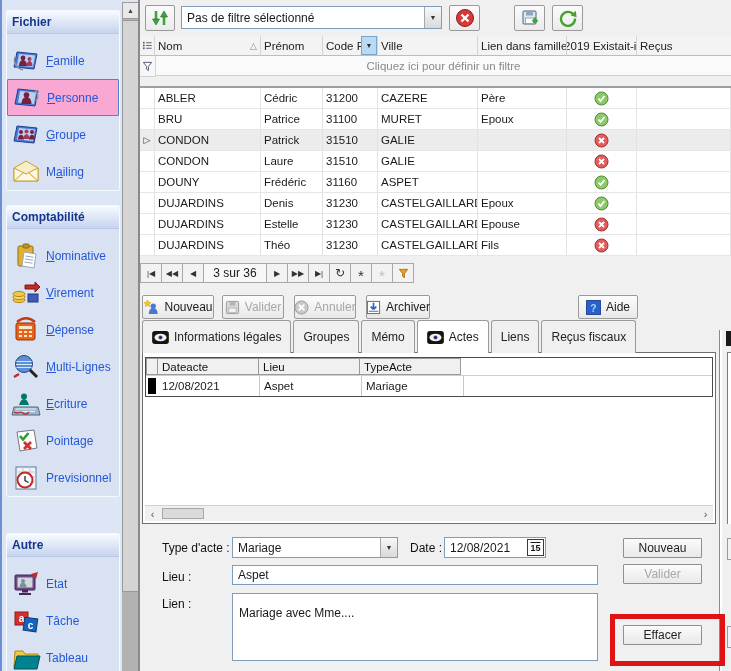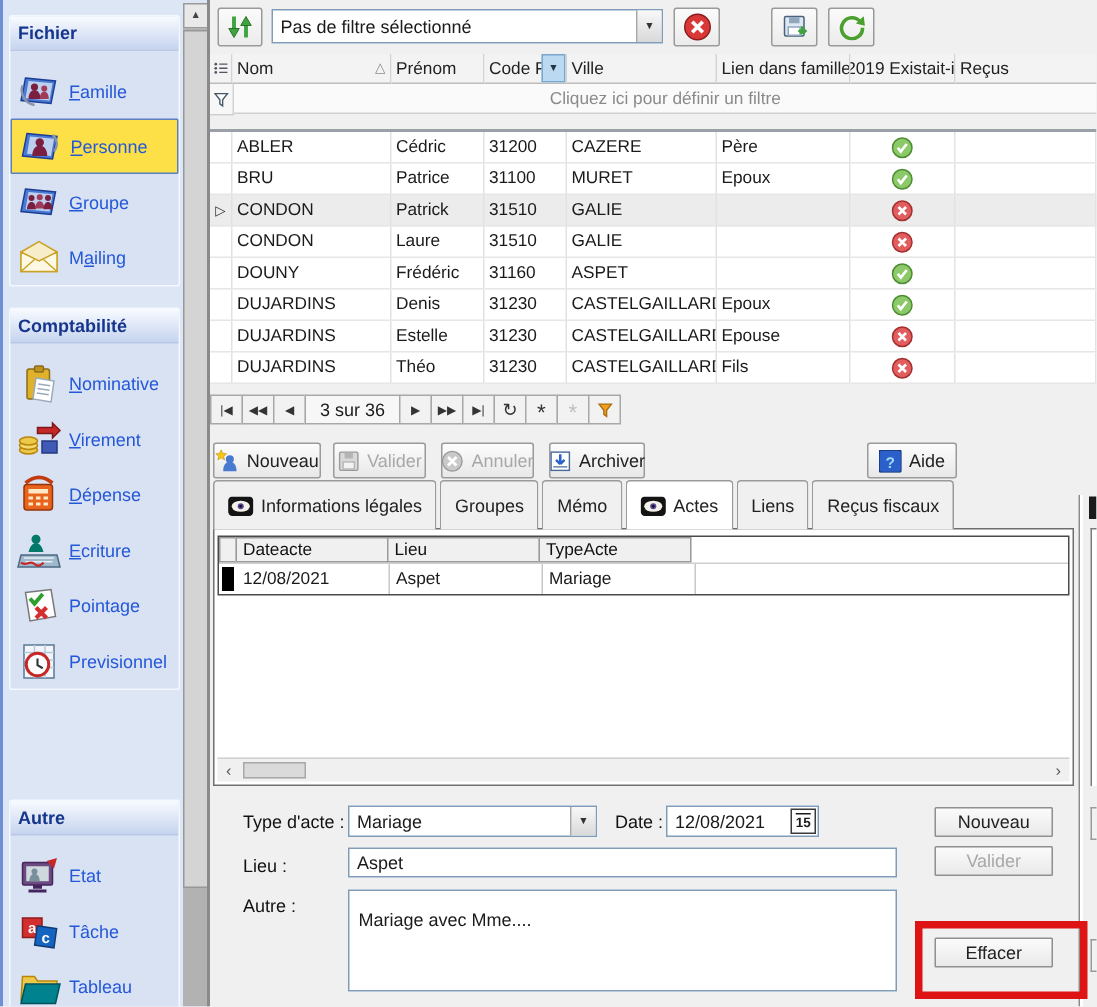--- a/index.html
+++ b/index.html
@@ -10,21 +10,21 @@
   
   #sidebar{position:absolute;left:0;top:0;width:138px;height:671px;background:#dde6f5;border-left:2px solid #6e8fd4;box-sizing:border-box}
   .section{position:absolute;left:4px;width:112px;background:#d9e2f3;border:1px solid #f4f8ff;border-radius:2px}
   .sec-h{height:22px;line-height:22px;padding-left:5px;font-weight:bold;color:#15368c;
          background:linear-gradient(#f8fbff,#c6d4ef);border-bottom:1px solid #b9c8e6}
   .items{padding-top:8px}
   .it{height:37px;display:flex;align-items:center;gap:5px;padding-left:4px;box-sizing:border-box}
   .it svg{width:30px;height:28px;flex:none}
   .it .lbl{color:#2458d8}
   .ul{text-decoration:underline}
-  .it.sel{background:#fde047;border:1px solid #5c7fc4;border-radius:1px}
+  .it.sel{background:#f9a8d4;border:1px solid #5c7fc4;border-radius:1px}
   #sec-fichier{top:10px}
   #sec-compta{top:205px}
   #sec-autre{top:533px;height:138px;overflow:hidden}
 
   
   #sb{position:absolute;left:120px;top:2px;width:17px;height:669px;background:#b2b2b2}
   #sb-up{height:17px;background:#e9e9e9;border:1px solid #9a9a9a;box-sizing:border-box;
          display:flex;align-items:center;justify-content:center;font-size:7px;color:#444}
   #sb-thumb{position:absolute;left:0;top:18px;width:17px;height:572px;background:#d4d4d4;
             border:1px solid #989898;box-sizing:border-box}
@@ -249,20 +249,31 @@
                 <rect x="18" y="19" width="3" height="2"></rect>
               </g>
               <path d="M6 6c6-5 12-5 18 0" stroke="#c23b0e" stroke-width="2.4" fill="none"></path>
             </svg>
           </span>
         <span class="lbl"><span></span><span class="ul">D</span><span>épense</span></span>
       </div>
       <div class="it">
         <span>
             <svg viewBox="0 0 30 28" width="30" height="28">
+              <circle cx="13" cy="11" r="8.5" fill="#5c8fd6" stroke="#24457e"></circle>
+              <path d="M5.5 8.5h15M5 11.5h16M5.5 14.5h15" stroke="#d8e6f8" fill="none"></path>
+              <path d="M19 17l7 7" stroke="#222" stroke-width="3"></path>
+              <path d="M3 24l5-3" stroke="#c62828" stroke-width="2.4"></path>
+            </svg>
+          </span>
+        <span class="lbl"><span></span><span class="ul">M</span><span>ulti-Lignes</span></span>
+      </div>
+      <div class="it">
+        <span>
+            <svg viewBox="0 0 30 28" width="30" height="28">
               <circle cx="13" cy="6.5" r="3" fill="#00796b"></circle>
               <path d="M8 15c1-4 3-6 5-6s4 2 5 6z" fill="#00796b"></path>
               <polygon points="3,17 27,17 29,25 1,25" fill="#9fb8cc" stroke="#4a6a82"></polygon>
               <path d="M5 19h20M6 21.5h18" stroke="#e6eef5"></path>
               <path d="M3 22c3 3 6-2 9 1s6-1 6-1" stroke="#c62828" fill="none" stroke-width="1.4"></path>
             </svg>
           </span>
         <span class="lbl"><span></span><span class="ul">E</span><span>criture</span></span>
       </div>
       <div class="it">
@@ -687,21 +698,21 @@
     </span>
 </div>
 <div class="fbtn" id="btn-form-nouveau">Nouveau</div>
 
 <div class="flabel" id="l-lieu">Lieu :</div>
 <div class="field" id="input-lieu">
   <span class="val">Aspet</span>
 </div>
 <div class="fbtn dis" id="btn-form-valider">Valider</div>
 
-<div class="flabel" id="l-memo">Autre :</div>
+<div class="flabel" id="l-memo">Lien :</div>
 <div id="memo">Mariage avec Mme....</div>
 
 <div class="fbtn" id="btn-effacer">Effacer</div>
 <div id="red-rect"></div>
 
 <div id="vsep"></div>
 <div id="stub-tab"></div>
 <div id="stub-panel"></div>
 <div class="stub-btn" style="top:538px"></div>
 <div class="stub-btn" style="top:626px"></div>

